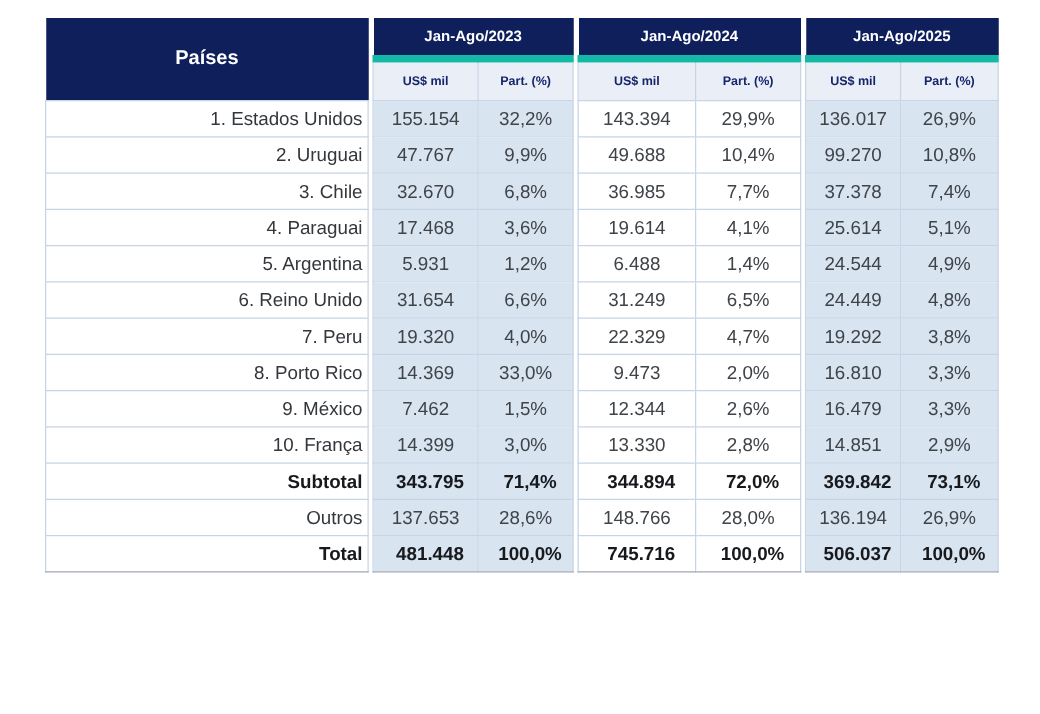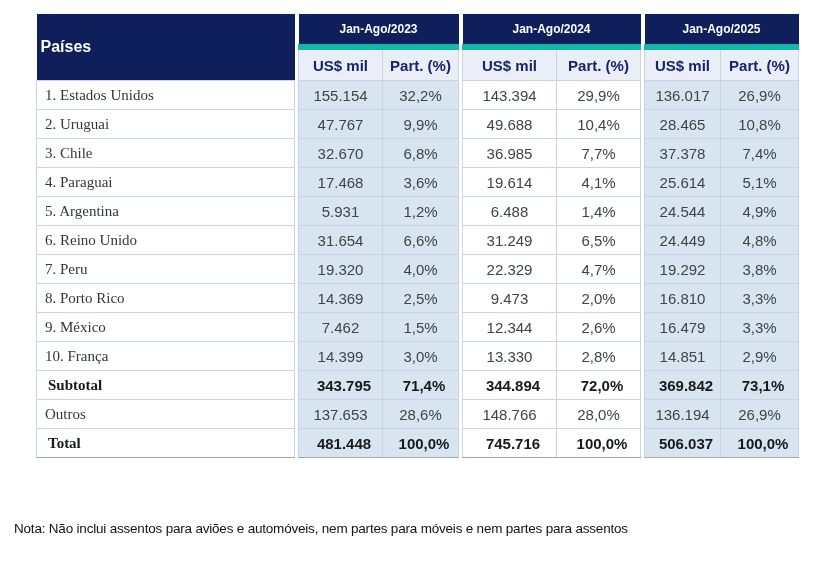--- a/index.html
+++ b/index.html
@@ -19,35 +19,35 @@
   }
   .table-wrap { position: absolute; left: 36px; top: 14px; }
   table { border-collapse: collapse; table-layout: fixed; width: 762px; }
   th, td { padding: 0 4px; vertical-align: middle; overflow: hidden; white-space: nowrap; }
   thead tr.period-row th { height: 30px; }
   thead tr.sub-row th { height: 30px; }
   tbody tr { height: 29px; }
 
   th.pais {
     background: var(--navy); color: #fff; border: none;
-    font-size: 16px; font-weight: 700; text-align: left;
+    font-size: 16px; font-weight: 700; text-align: center;
   }
   th.period {
     background: var(--navy); color: #fff; border: none; border-bottom: 6px solid #14b8a6;
     font-size: 12px; font-weight: 700; text-align: center;
   }
   th.sub {
     background: var(--subhead); color: var(--navy-text);
-    font-size: 15px; font-weight: 700; text-align: center;
+    font-size: 10px; font-weight: 700; text-align: center;
     border: 1px solid var(--border); border-top: none;
   }
   th.sep, td.sep { border: none; background: #fff; padding: 0; }
 
   td { border: 1px solid var(--border); font-size: 15px; color: var(--text); }
-  td.c-pais { text-align: left; padding-left: 8px; color: #33373C; font-family: Liberation Serif, serif; }
+  td.c-pais { text-align: right; padding-left: 8px; color: #33373C; }
   td.c-val { text-align: center; }
   td.g23, td.g25 { background: var(--lightblue); }
   td.g24 { background: #fff; }
 
   tr.outros td.c-pais { }
   tr.subtotal td, tr.total td { font-weight: 700; color: var(--text-bold); padding-left: 11px; }
   tr.subtotal td:not(.sep), tr.total td:not(.sep) { border-top: 1px solid var(--border-dark); }
   tr.total td:not(.sep) { border-bottom: 1px solid var(--border-dark); }
 
   .footer {
@@ -106,21 +106,21 @@
         </tr>
         <tr class="country">
           <td class="c-pais">2. Uruguai</td>
           <td class="sep"></td>
           <td class="c-val g23">47.767</td>
           <td class="c-val g23">9,9%</td>
           <td class="sep"></td>
           <td class="c-val g24">49.688</td>
           <td class="c-val g24">10,4%</td>
           <td class="sep"></td>
-          <td class="c-val g25">28.465</td>
+          <td class="c-val g25">99.270</td>
           <td class="c-val g25">10,8%</td>
         </tr>
         <tr class="country">
           <td class="c-pais">3. Chile</td>
           <td class="sep"></td>
           <td class="c-val g23">32.670</td>
           <td class="c-val g23">6,8%</td>
           <td class="sep"></td>
           <td class="c-val g24">36.985</td>
           <td class="c-val g24">7,7%</td>
@@ -173,21 +173,21 @@
           <td class="c-val g24">22.329</td>
           <td class="c-val g24">4,7%</td>
           <td class="sep"></td>
           <td class="c-val g25">19.292</td>
           <td class="c-val g25">3,8%</td>
         </tr>
         <tr class="country">
           <td class="c-pais">8. Porto Rico</td>
           <td class="sep"></td>
           <td class="c-val g23">14.369</td>
-          <td class="c-val g23">2,5%</td>
+          <td class="c-val g23">33,0%</td>
           <td class="sep"></td>
           <td class="c-val g24">9.473</td>
           <td class="c-val g24">2,0%</td>
           <td class="sep"></td>
           <td class="c-val g25">16.810</td>
           <td class="c-val g25">3,3%</td>
         </tr>
         <tr class="country">
           <td class="c-pais">9. México</td>
           <td class="sep"></td>
@@ -246,14 +246,13 @@
           <td class="c-val g24">100,0%</td>
           <td class="sep"></td>
           <td class="c-val g25">506.037</td>
           <td class="c-val g25">100,0%</td>
         </tr>
       </tbody>
   </table>
 </div>
 
 <div class="footer">
-  <div>Nota: Não inclui assentos para aviões e automóveis, nem partes para móveis e nem partes para assentos</div>
 </div>
 
 </body></html>

